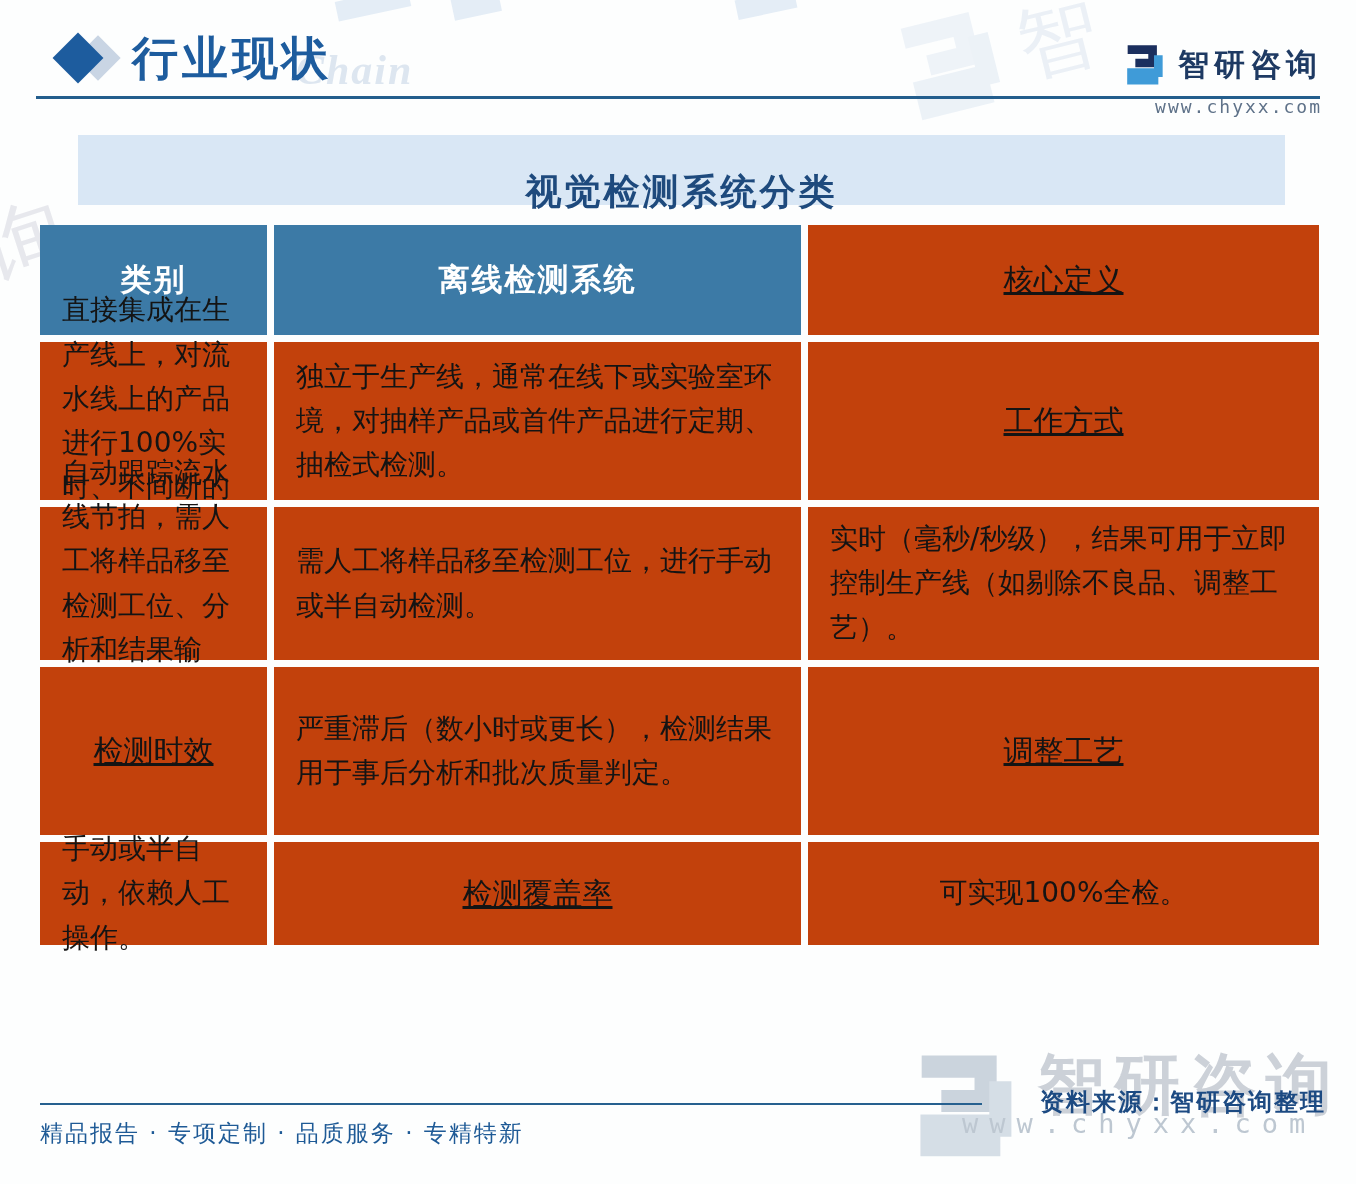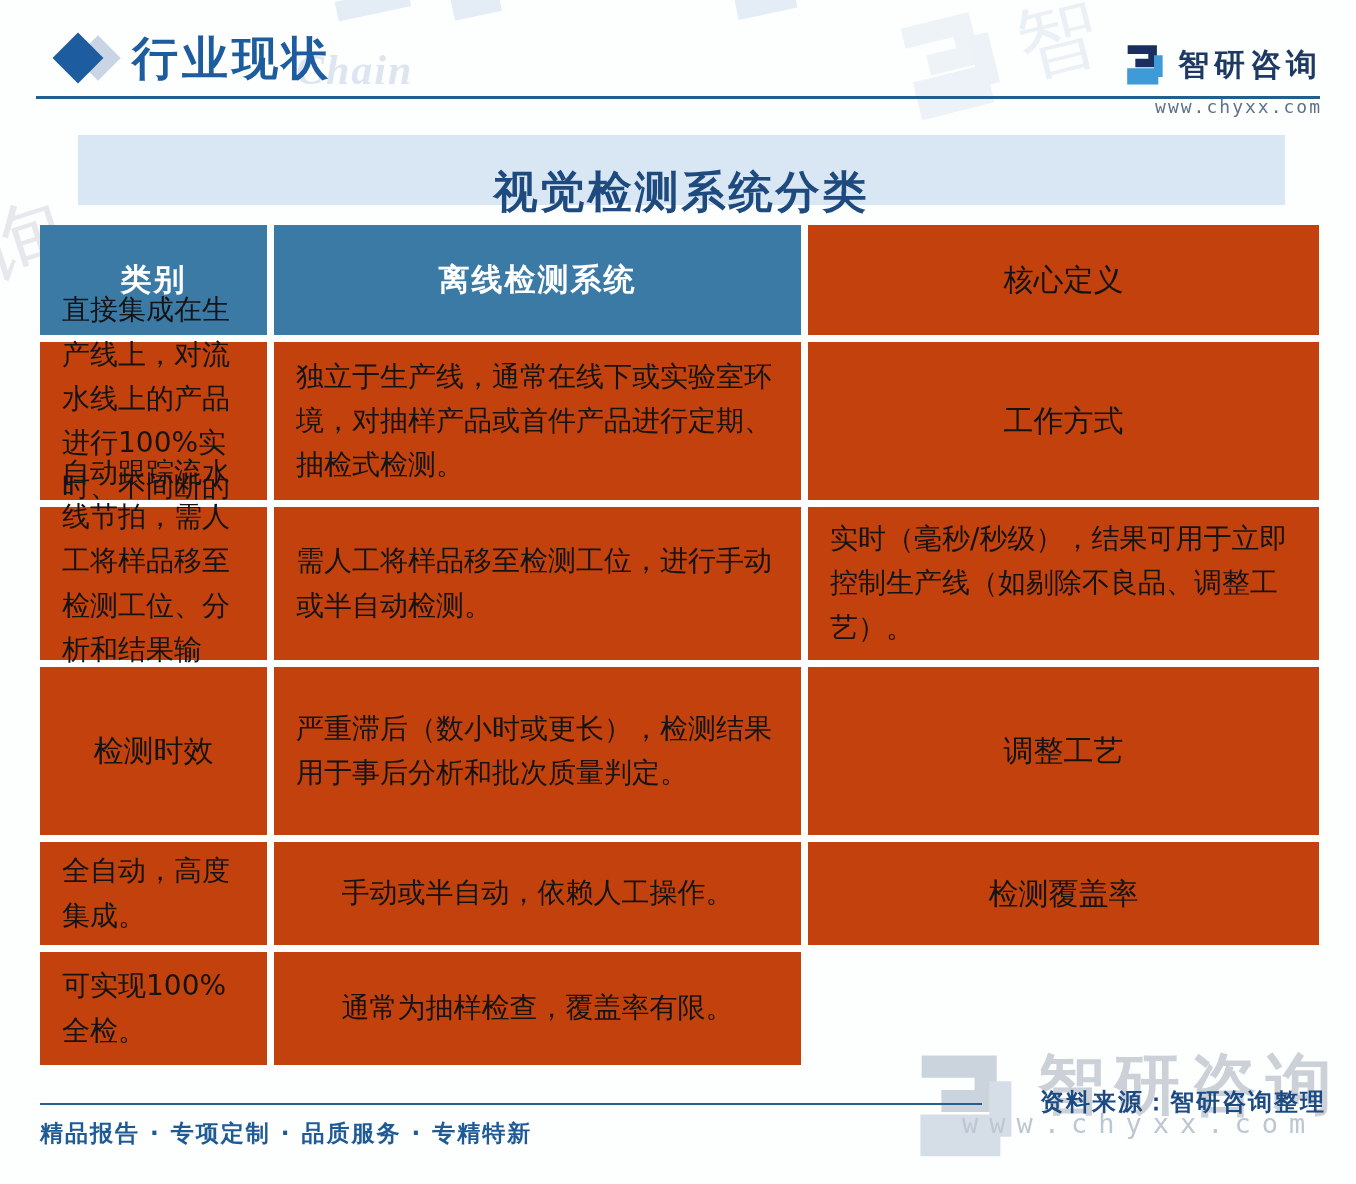--- a/index.html
+++ b/index.html
@@ -25,34 +25,34 @@
   .hdr-diamond-front{position:absolute;left:60px;top:40px;width:36px;height:36px;background:#1d5c9e;transform:rotate(45deg);z-index:2;}
   .hdr-title{position:absolute;left:132px;top:28px;font-size:46px;font-weight:bold;color:#1d5c9e;letter-spacing:4px;z-index:2;}
   .hdr-rule{position:absolute;left:36px;top:96px;width:1284px;height:3px;background:#235e8d;z-index:2;}
   .brand{position:absolute;right:34px;top:40px;z-index:2;text-align:right;}
   .brand-row{display:flex;align-items:center;gap:12px;justify-content:flex-end;}
   .brand-name{font-size:31px;font-weight:bold;color:#1e3a63;letter-spacing:5px;}
   .brand-url{margin-top:6px;font-size:18px;color:#5f7289;letter-spacing:2px;font-family:"DejaVu Sans Mono",monospace;}
   
   .banner{position:absolute;left:78px;top:135px;width:1207px;height:70px;background:#d9e7f5;
     display:flex;align-items:center;justify-content:center;z-index:1;}
-  .banner-title{font-size:44px;font-weight:bold;color:#1e4a7d;letter-spacing:3px;margin-top:44px;}
+  .banner-title{font-size:36px;font-weight:bold;color:#1e4a7d;letter-spacing:3px;margin-top:44px;}
   .grid{
     position:absolute;left:40px;top:225px;width:1242px;z-index:1;
     display:grid;grid-template-columns:227px 527px 511px;
     grid-template-rows:110px 158px 153px 168px 103px 113px;gap:7px;
   }
   .th{background:#3c7aa6;color:#ffffff;font-size:31px;font-weight:bold;letter-spacing:2px;
     display:flex;align-items:center;justify-content:center;}
   .td{background:#c2410c;color:#141414;font-size:28px;line-height:1.58;
     display:flex;align-items:center;justify-content:center;text-align:left;padding:6px 22px;box-sizing:border-box;}
-  .td.label{font-size:30px;padding:6px 8px;}
+  .td.label{font-size:30px;padding:6px 8px;text-decoration:underline;}
   
   .ftr-rule{position:absolute;left:40px;top:1103px;width:942px;height:2px;background:#26608f;z-index:2;}
-  .ftr-slogan{position:absolute;left:40px;top:1118px;font-size:23px;font-weight:bold;color:#1e5a96;letter-spacing:2px;z-index:2;}
+  .ftr-slogan{position:absolute;left:40px;top:1118px;font-size:23px;font-weight:normal;color:#1e5a96;letter-spacing:2px;z-index:2;}
   .ftr-source{position:absolute;right:30px;top:1086px;font-size:24px;font-weight:bold;color:#1c4a82;letter-spacing:2px;z-index:3;}
 </style>
 </head>
 <body>
 
 <div class="page">
 
   <div class="ghost ghost-tile tile1"></div>
   <div class="ghost ghost-tile tile2"></div>
   <div class="ghost ghost-tile tile3"></div>
@@ -106,25 +106,23 @@
 
     <div class="td label">工作方式</div>
     <div class="td">自动跟踪流水线节拍，需人工将样品移至检测工位、分析和结果输出。</div>
     <div class="td">需人工将样品移至检测工位，进行手动或半自动检测。</div>
 
     <div class="td">实时（毫秒/秒级），结果可用于立即控制生产线（如剔除不良品、调整工艺）。</div>
     <div class="td label">检测时效</div>
     <div class="td">严重滞后（数小时或更长），检测结果用于事后分析和批次质量判定。</div>
 
     <div class="td label">调整工艺</div>
-    <div class="td">全自动，高度集成。</div>
     <div class="td">手动或半自动，依赖人工操作。</div>
 
     <div class="td label">检测覆盖率</div>
     <div class="td">可实现100%全检。</div>
-    <div class="td">通常为抽样检查，覆盖率有限。</div>
   </div>
 
   <div class="ftr-rule"></div>
   <div class="ftr-slogan">精品报告 · 专项定制 · 品质服务 · 专精特新</div>
   <div class="ftr-source">资料来源：智研咨询整理</div>
 
 </div>
 
 </body></html>

